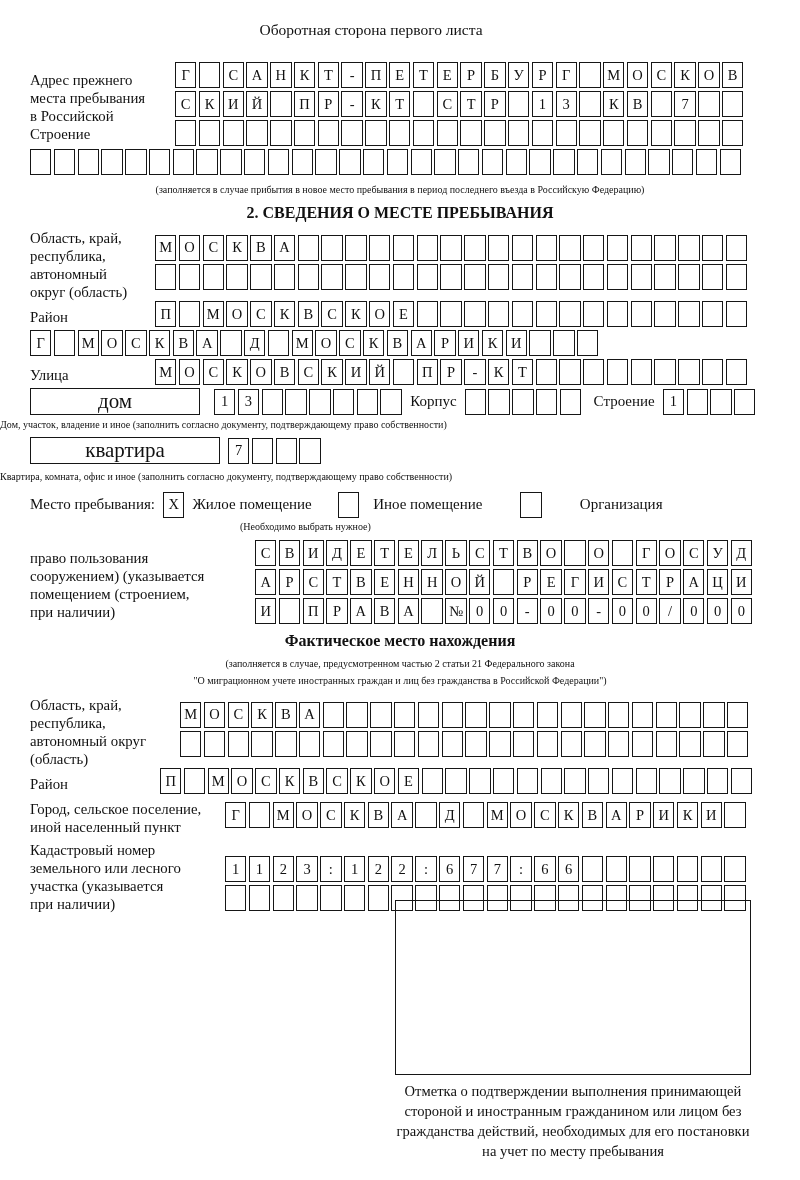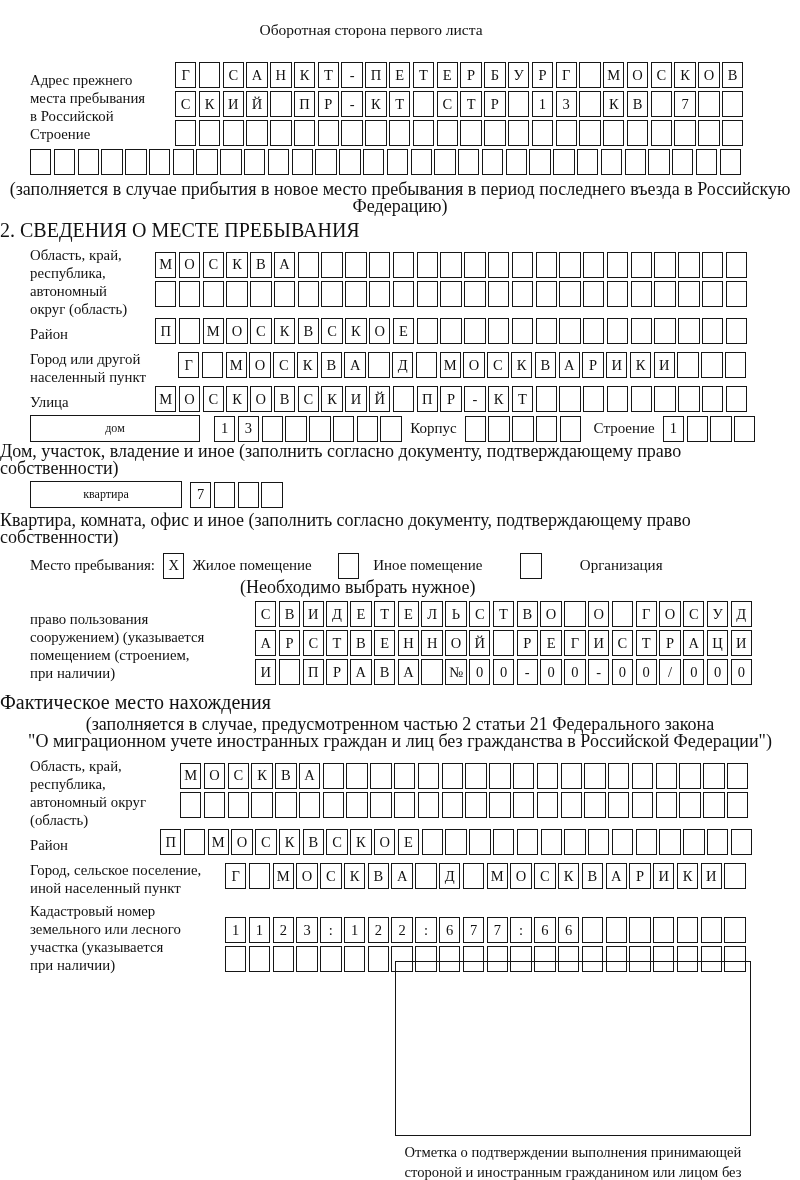--- a/index.html
+++ b/index.html
@@ -19,28 +19,28 @@
   .boxrow{display:flex;margin-bottom:3px}
   .cbox{
     flex-shrink:0;width:21.4px;height:26px;margin-right:2.4px;
     border:1.6px solid #161616;
     display:inline-flex;align-items:center;justify-content:center;
     font-size:14.5px;line-height:1;
   }
   .widebox{
     flex-shrink:0;height:27px;border:1.6px solid #161616;
     display:flex;align-items:center;justify-content:center;
-    font-size:12px;
+    font-size:21px;
   }
   .inlinelbl{font-size:15px;line-height:27px;white-space:nowrap}
 
-  .cap{font-size:18px;line-height:17px}
+  .cap{font-size:10px;line-height:17px}
   .cap-center{text-align:center}
   .cap-left{}
-  .sec-title{margin-top:5px;font-weight:normal;font-size:20px;line-height:20px}
+  .sec-title{margin-top:5px;text-align:center;font-weight:bold;font-size:16px;line-height:20px}
   .mt3{margin-top:3px}.mt4{margin-top:4px}.mt5{margin-top:5px}.mt1{margin-top:1px}
 
   .mesto-row{display:flex;align-items:center;gap:0;padding-left:30px;margin-top:6px}
   .mesto-row .cbox{margin:0}
   .gap8{width:8px;flex-shrink:0}.gap14{width:14px;flex-shrink:0}.gap26{width:26px;flex-shrink:0}.gap38{width:38px;flex-shrink:0}
 
   .stamp-wrap{margin:-14px 0 0 395px;width:358px}
   .stamp-box{width:356px;height:175px;border:1.8px solid #161616}
   .stamp-cap{margin-top:6px;width:356px;text-align:center;font-size:14.6px;line-height:20px}
 </style>
@@ -265,24 +265,20 @@
       <span class="cbox"></span>
       <span class="cbox"></span>
       <span class="cbox"></span>
       <span class="cbox"></span>
       <span class="cbox"></span>
       <span class="cbox"></span>
     </div>
 </div>
 
 <div class="frow">
-  <div class="lblcol" style="width:148px">
-    <span class="lblline">Город или другой</span>
-    <span class="lblline">населенный пункт</span>
-  </div>
   <div class="boxrow">
       <span class="cbox">Г</span>
       <span class="cbox"></span>
       <span class="cbox">М</span>
       <span class="cbox">О</span>
       <span class="cbox">С</span>
       <span class="cbox">К</span>
       <span class="cbox">В</span>
       <span class="cbox">А</span>
       <span class="cbox"></span>
@@ -360,21 +356,21 @@
   <div class="boxrow" style="margin-bottom:0">
       <span class="cbox">1</span>
       <span class="cbox"></span>
       <span class="cbox"></span>
       <span class="cbox"></span>
     </div>
 </div>
 <div class="cap cap-left mt1">Дом, участок, владение и иное (заполнить согласно документу, подтверждающему право собственности)</div>
 
 <div class="frow mt4">
-  <div class="widebox" style="width:152px">квартира</div>
+  <div class="widebox" style="width:190px">квартира</div>
   <div class="gap8"></div>
   <div class="boxrow" style="margin-bottom:0">
       <span class="cbox">7</span>
       <span class="cbox"></span>
       <span class="cbox"></span>
       <span class="cbox"></span>
     </div>
 </div>
 <div class="cap cap-left mt4">Квартира, комната, офис и иное (заполнить согласно документу, подтверждающему право собственности)</div>
 

